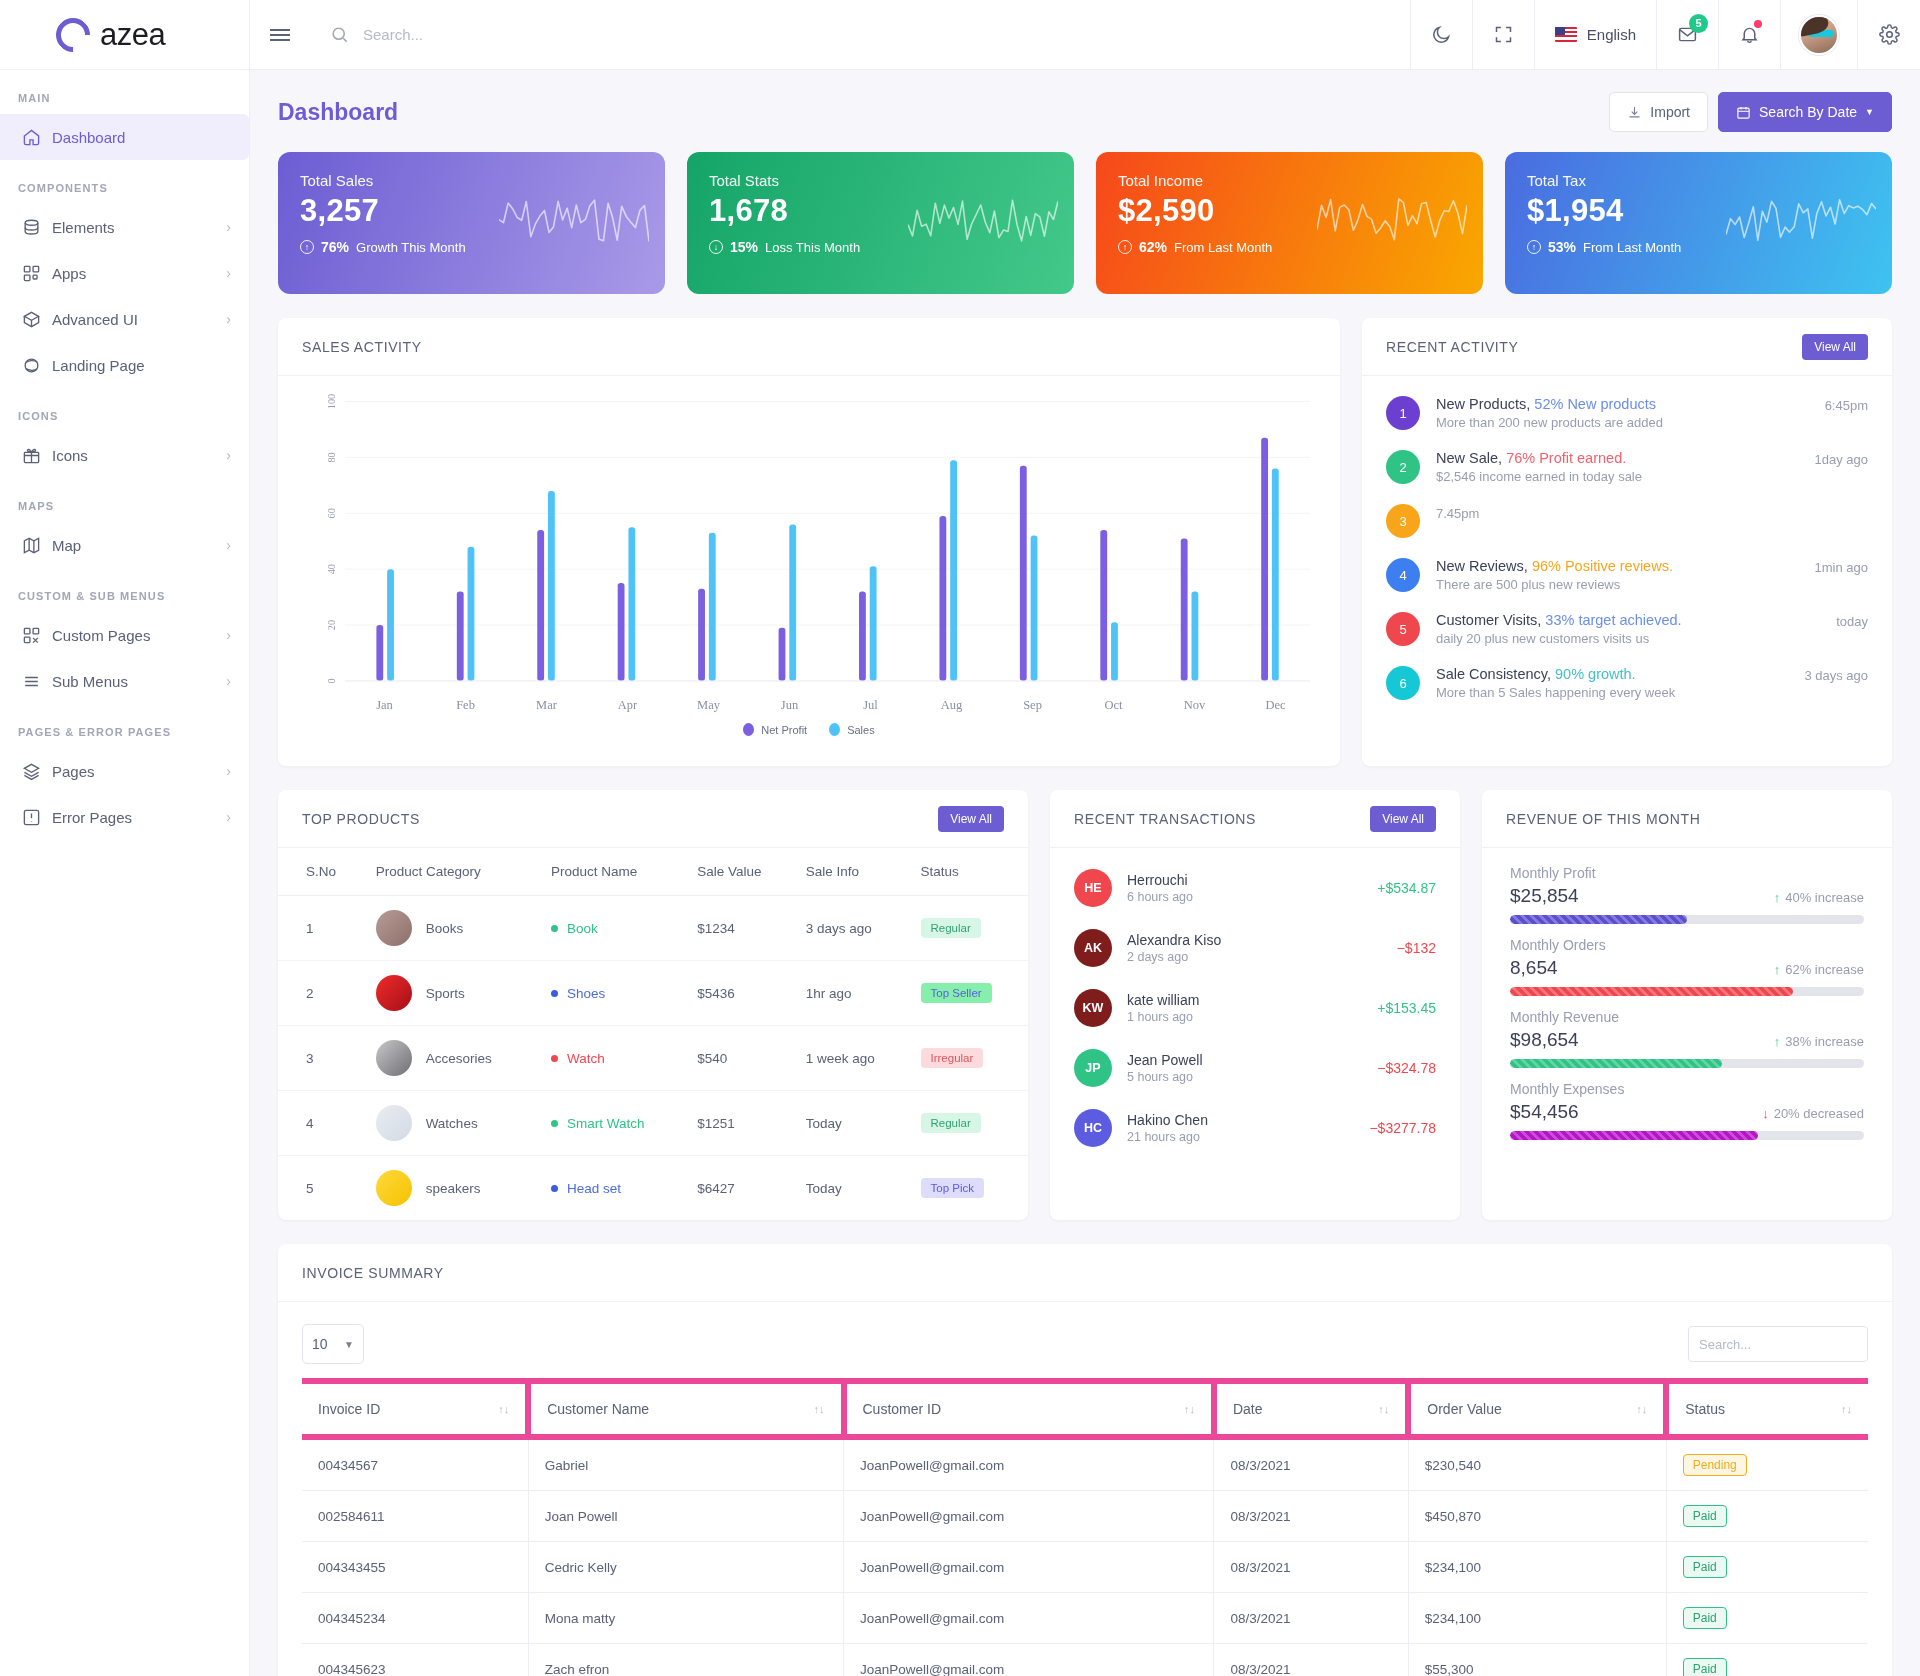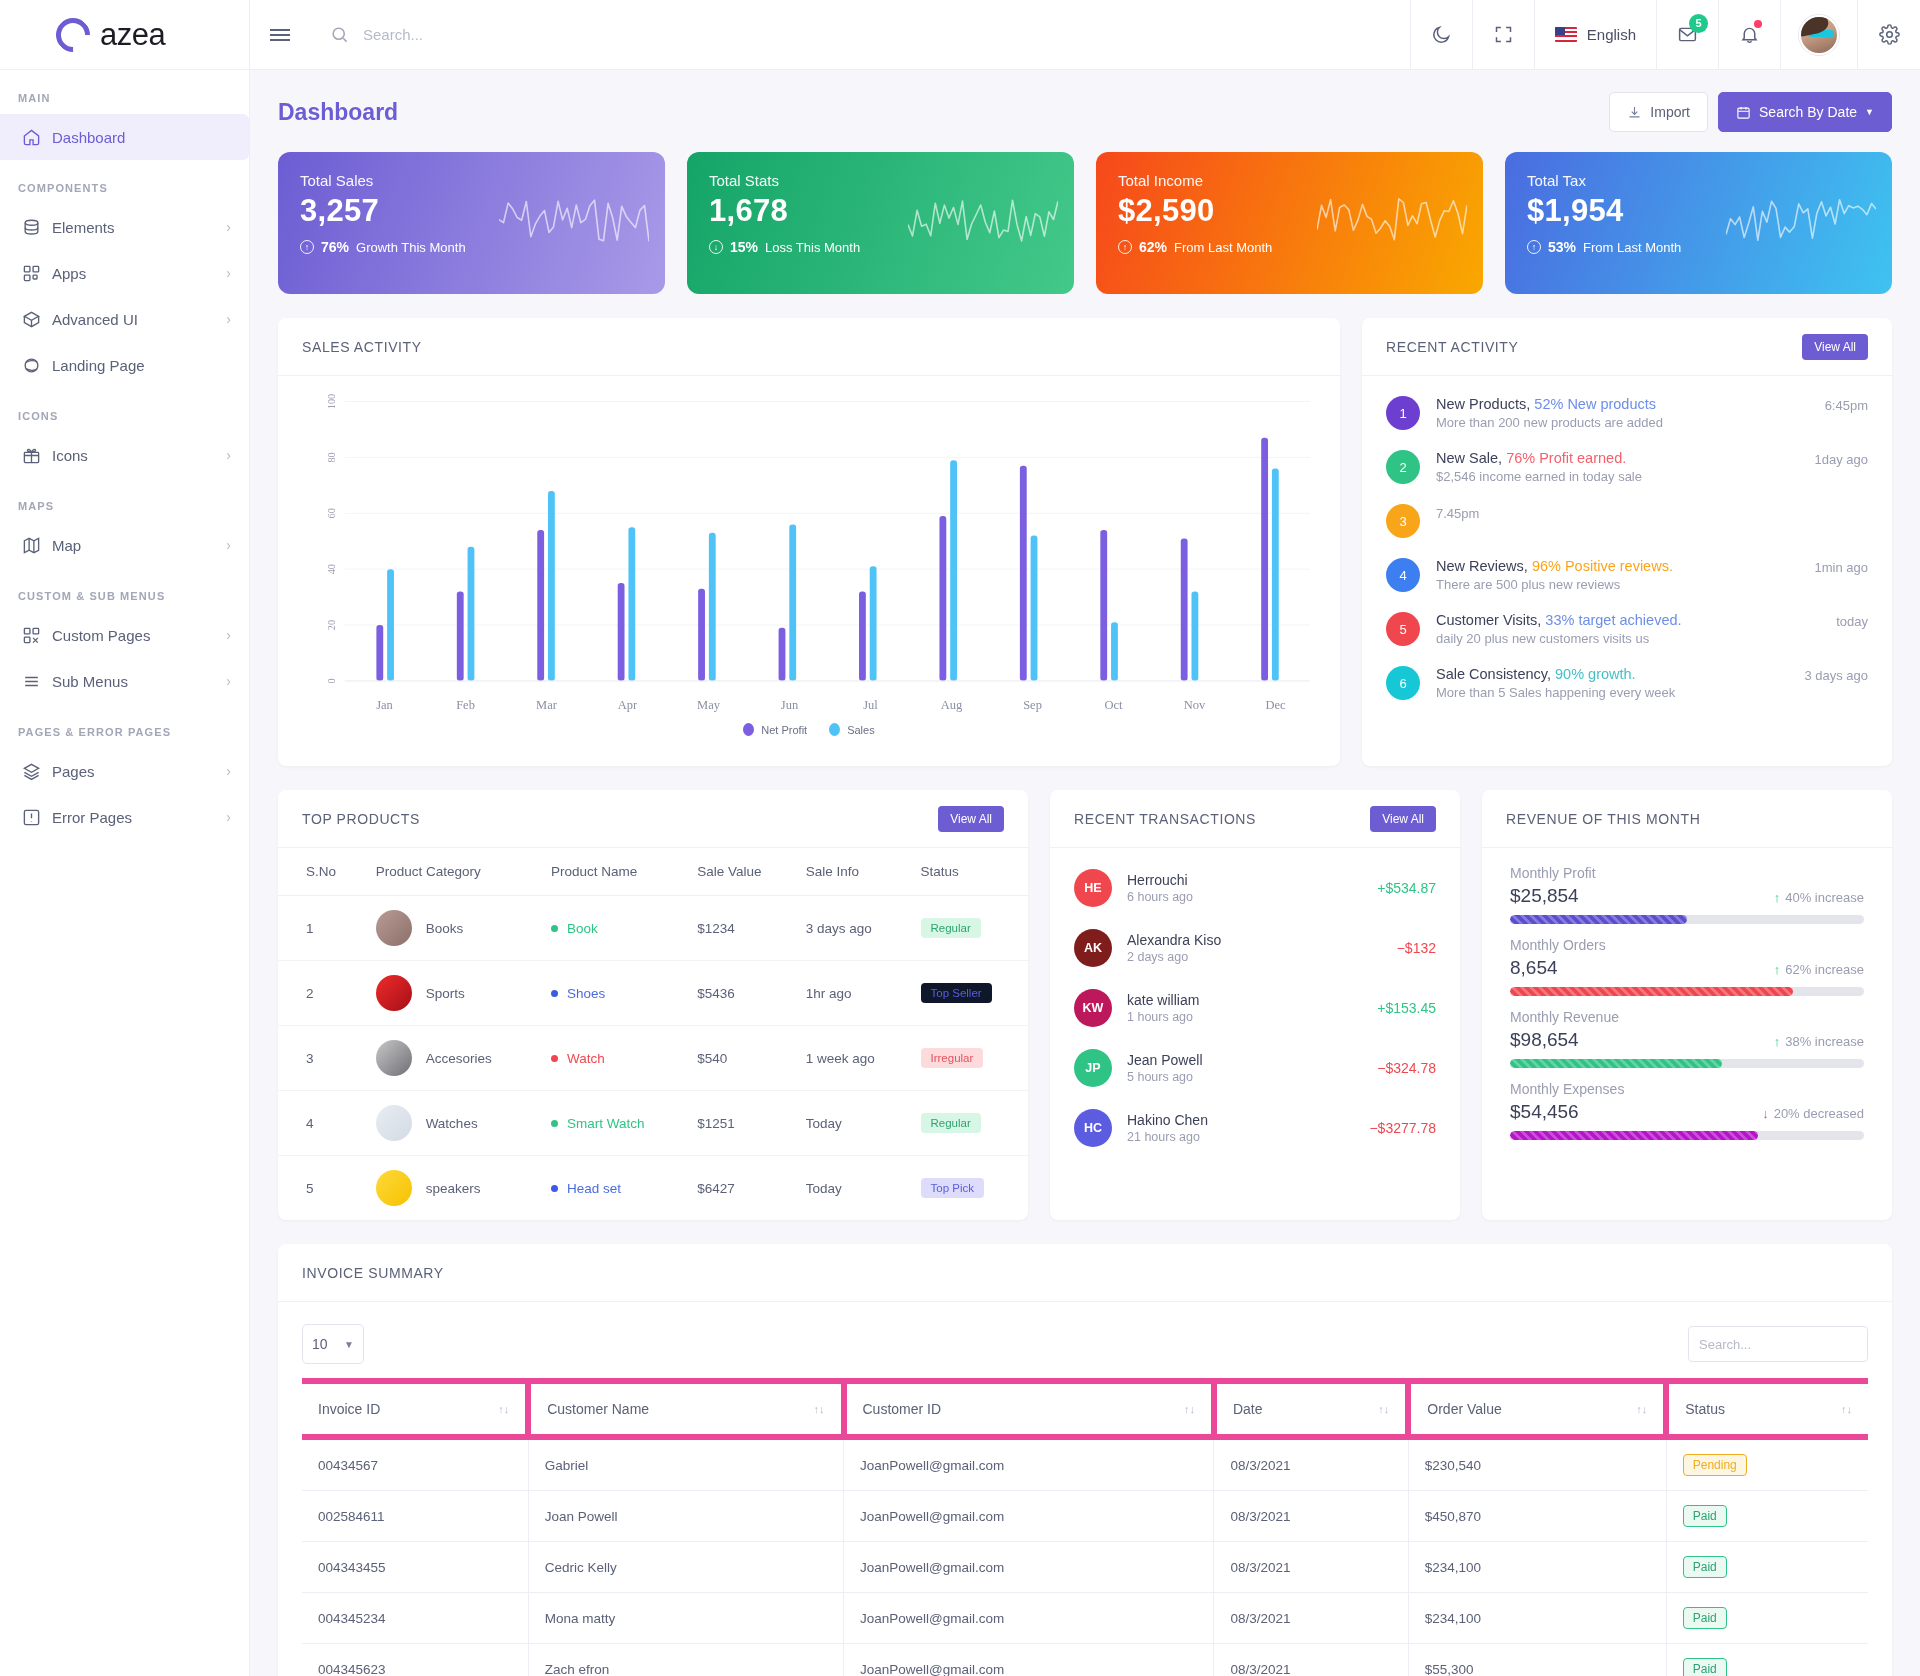--- a/index.html
+++ b/index.html
@@ -628,21 +628,21 @@
                     </div>
                   </td>
                   <td>
                     <span class="pname">
                       <span class="pdot" style="background:#3b5ce0"></span>
                       <span style="color:#4a6ce0">Shoes</span>
                     </span>
                   </td>
                   <td>$5436</td>
                   <td class="muted">1hr ago</td>
-                  <td><span class="pill" style="background:#0f172a;color:#5b5ce0">Top Seller</span></td>
+                  <td><span class="pill" style="background:#86efac;color:#5b5ce0">Top Seller</span></td>
                 </tr>
                 <tr>
                   <td>3</td>
                   <td>
                     <div class="prodcell">
                       <span class="pimg" style="background:linear-gradient(135deg,#c7c7c9,#6f6f74)"></span>
                       <span>Accesories</span>
                     </div>
                   </td>
                   <td>
@@ -711,21 +711,21 @@
               </div>
               <div class="tx">
                 <div class="ava" style="background:#7f1d1d">AK</div>
                 <div>
                   <div class="nm">Alexandra Kiso</div>
                   <div class="ago">2 days ago</div>
                 </div>
                 <div class="amt" style="color:#f0474f">−$132</div>
               </div>
               <div class="tx">
-                <div class="ava" style="background:#be185d">KW</div>
+                <div class="ava" style="background:#7f1d1d">KW</div>
                 <div>
                   <div class="nm">kate william</div>
                   <div class="ago">1 hours ago</div>
                 </div>
                 <div class="amt" style="color:#2fc486">+$153.45</div>
               </div>
               <div class="tx">
                 <div class="ava" style="background:#2fc486">JP</div>
                 <div>
                   <div class="nm">Jean Powell</div>

